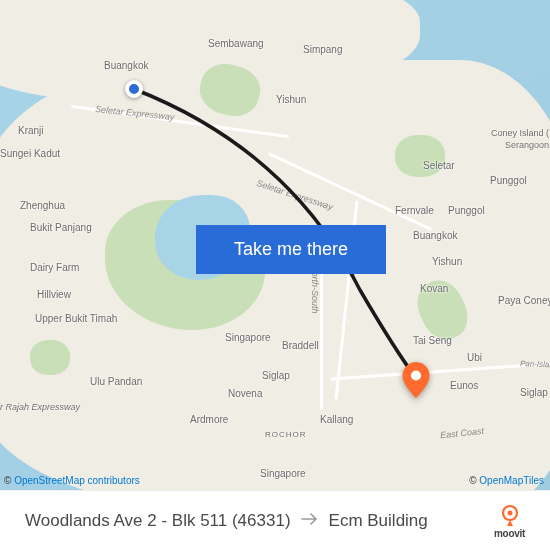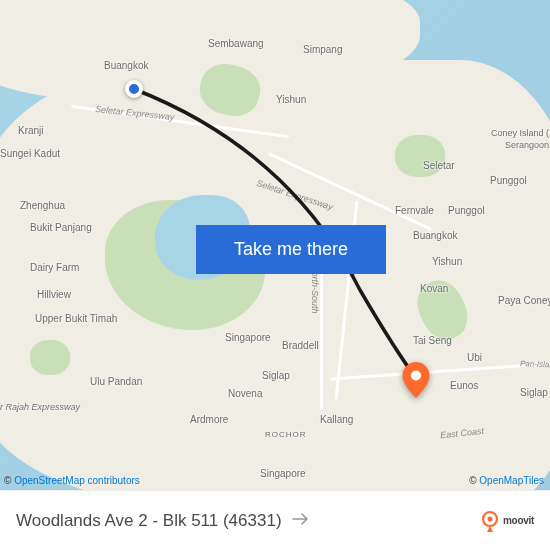--- a/index.html
+++ b/index.html
@@ -155,37 +155,38 @@
       z-index: 15;
     }
     .attribution-right a { color: #0078d4; text-decoration: none; }
     
     .footer {
       width: 550px;
       height: 60px;
       background: #fff;
       display: flex;
       align-items: center;
-      padding: 0 16px;
+      padding: 0 25px;
       gap: 10px;
       border-top: 1px solid #eee;
     }
     .footer-text {
       font-size: 17px;
       color: #4a4a4a;
       display: flex;
       align-items: center;
       gap: 10px;
       flex: 1;
     }
     .footer-arrow {
       color: #888;
     }
     .footer-logo {
       display: flex;
+      flex-direction: column;
       align-items: center;
       gap: 1px;
     }
     .footer-logo-icon {
       width: 24px;
       height: 24px;
     }
     .footer-logo-text {
       font-size: 10px;
       font-weight: 700;
@@ -279,20 +280,21 @@
 </div>
 
 <div class="footer">
   <div class="footer-text">
     <span>Woodlands Ave 2 - Blk 511 (46331)</span>
     <span class="footer-arrow">
       <svg width="18" height="14" viewBox="0 0 18 14">
           <path d="M1 7 L15 7 M10 2 L15 7 L10 12" stroke="#999" stroke-width="1.6" fill="none" stroke-linecap="round" stroke-linejoin="round"></path>
         </svg>
     </span>
+    <span>Ecm Building</span>
   </div>
   <div class="footer-logo">
     <svg class="footer-logo-icon" viewBox="0 0 24 24">
       <circle cx="12" cy="10" r="7" fill="none" stroke="#ff6b2e" stroke-width="2.2"></circle>
       <path d="M12 17 L9 23 L15 23 Z" fill="#ff6b2e"></path>
       <circle cx="12" cy="10" r="2.5" fill="#ff6b2e"></circle>
     </svg>
     <span class="footer-logo-text">moovit</span>
   </div>
 </div>

